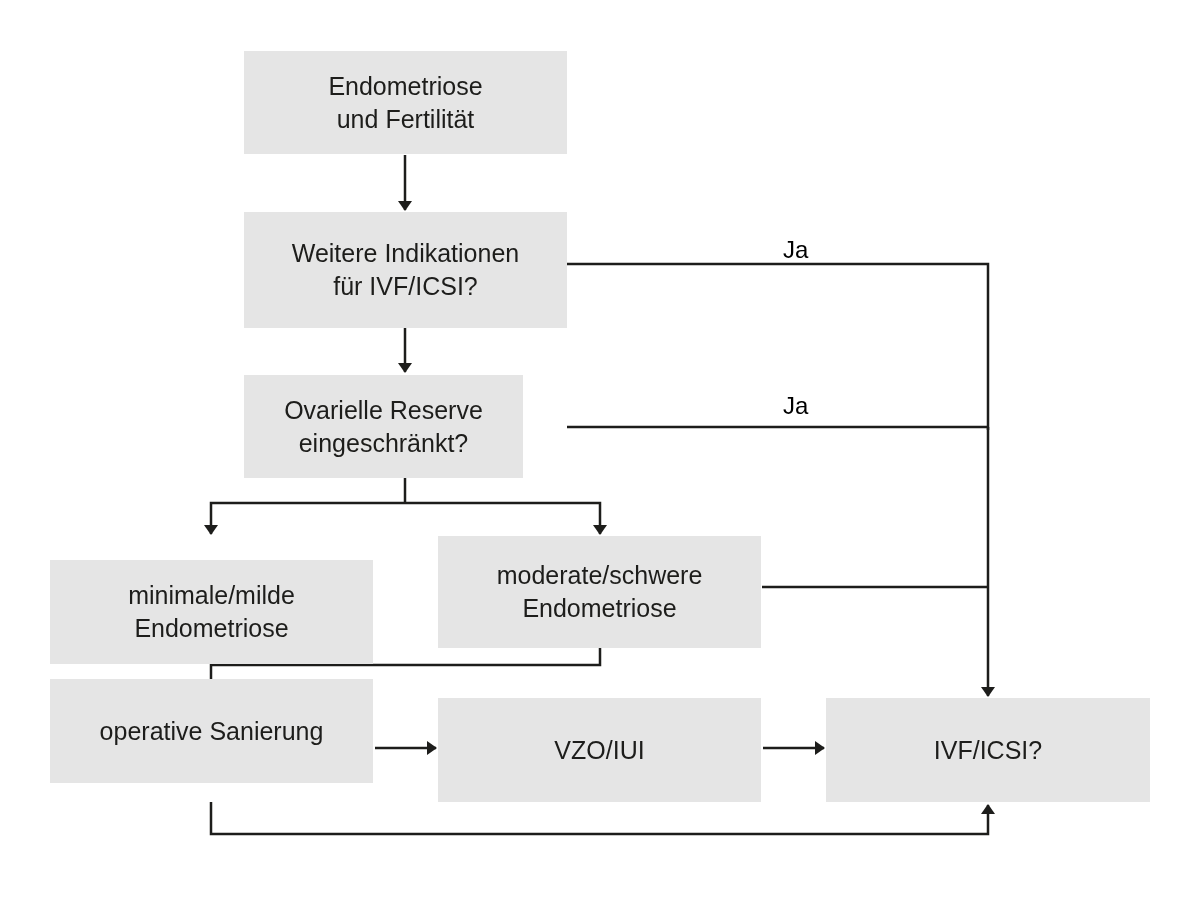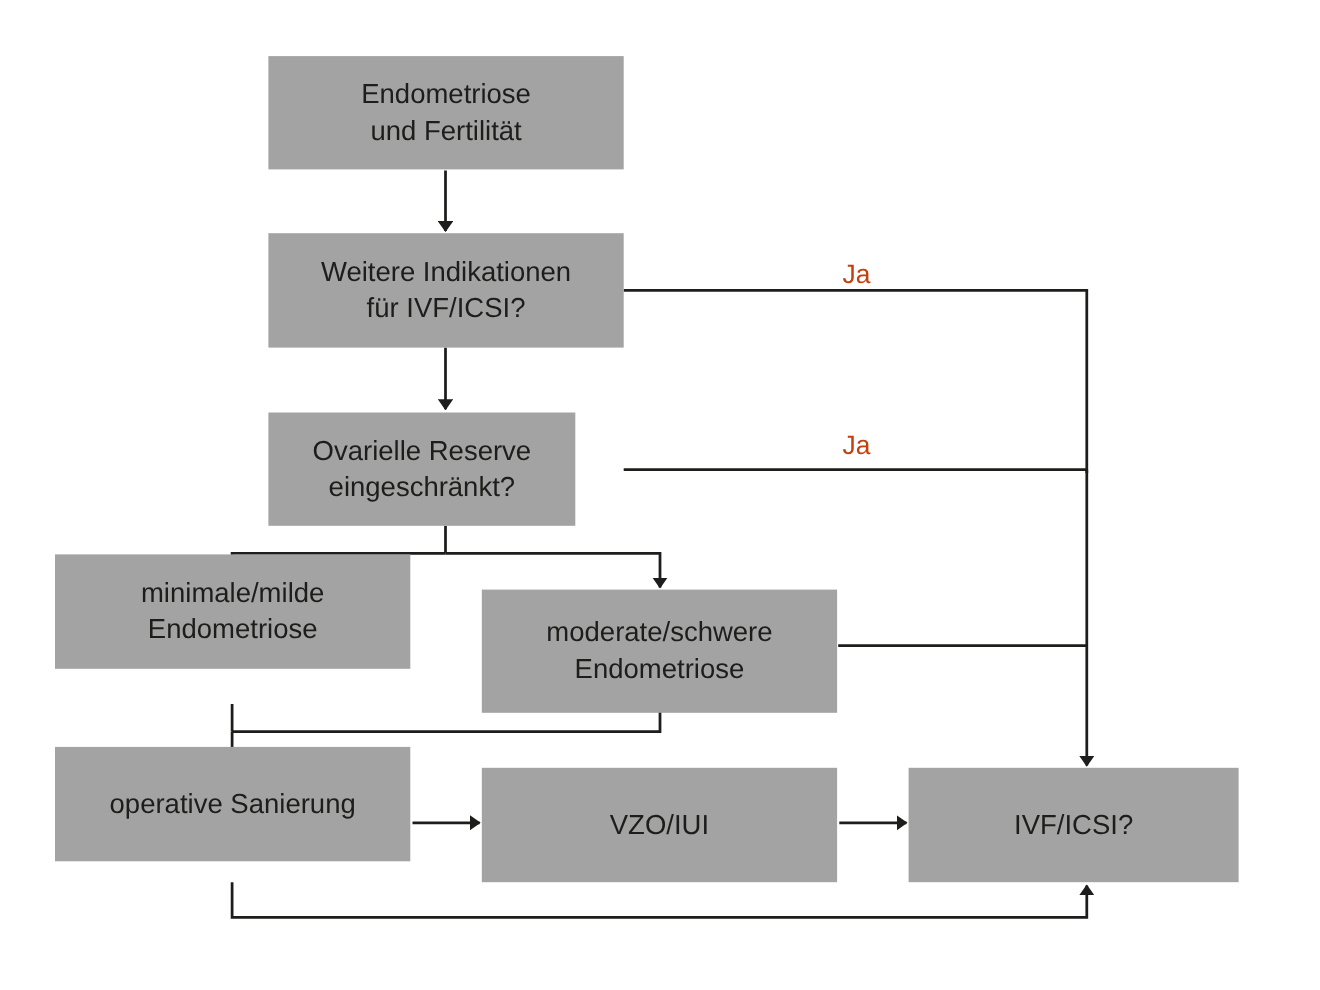--- a/index.html
+++ b/index.html
@@ -1,21 +1,21 @@
 <!DOCTYPE html>
 <html><head>
 <meta charset="utf-8">
 <style>
   html, body { margin: 0; padding: 0; background: #ffffff; }
   body { width: 1200px; height: 900px; position: relative; overflow: hidden;
          font-family: "Liberation Sans", "DejaVu Sans", sans-serif; }
-  .box { position: absolute; background: #a3a3a3; display: flex; align-items: center;
+  .box { position: absolute; background: #e5e5e5; display: flex; align-items: center;
          justify-content: center; text-align: center; color: #1d1d1b; font-size: 25px;
          line-height: 33px; white-space: pre-line; }
-  .lbl { position: absolute; font-size: 24px; color: #c2410c; }
+  .lbl { position: absolute; font-size: 24px; color: #000000; margin-left: 17px; }
   svg { position: absolute; left: 0; top: 0; }
 </style>
 </head>
 <body>
 
 <svg width="1200" height="900">
   <defs>
     <marker id="arr" markerWidth="10" markerHeight="14" refX="9" refY="7" orient="auto" markerUnits="userSpaceOnUse">
       <path d="M0,0 L10,7 L0,14 z" fill="#1d1d1b"></path>
     </marker>
@@ -36,40 +36,40 @@
     <line x1="375" y1="748" x2="436" y2="748" marker-end="url(#arr)"></line>
     <line x1="763" y1="748" x2="824" y2="748" marker-end="url(#arr)"></line>
     <polyline points="211,802 211,834 988,834 988,805" marker-end="url(#arr)"></polyline>
   </g>
 </svg>
 
 <div class="box" style="left:244px;top:51px;width:323px;height:103px;">
   <span>Endometriose
 und Fertilität</span>
 </div>
-<div class="box" style="left:244px;top:212px;width:323px;height:104px;">
+<div class="box" style="left:244px;top:212px;width:323px;height:116px;">
   <span>Weitere Indikationen
 für IVF/ICSI?</span>
 </div>
 <div class="box" style="left:244px;top:375px;width:279px;height:103px;">
   <span>Ovarielle Reserve
 eingeschränkt?</span>
 </div>
-<div class="box" style="left:50px;top:504px;width:323px;height:104px;">
+<div class="box" style="left:50px;top:560px;width:323px;height:104px;">
   <span>minimale/milde
 Endometriose</span>
 </div>
 <div class="box" style="left:438px;top:536px;width:323px;height:112px;">
   <span>moderate/schwere
 Endometriose</span>
 </div>
 <div class="box" style="left:50px;top:679px;width:323px;height:104px;">
   <span>operative Sanierung</span>
 </div>
 <div class="box" style="left:438px;top:698px;width:323px;height:104px;align-items:center;">
   <span>VZO/IUI</span>
 </div>
-<div class="box" style="left:826px;top:698px;width:300px;height:104px;">
+<div class="box" style="left:826px;top:698px;width:324px;height:104px;">
   <span>IVF/ICSI?</span>
 </div>
 
 <div class="lbl" style="left:766px;top:236px;">Ja</div>
 <div class="lbl" style="left:766px;top:392px;">Ja</div>
 
 </body></html>

